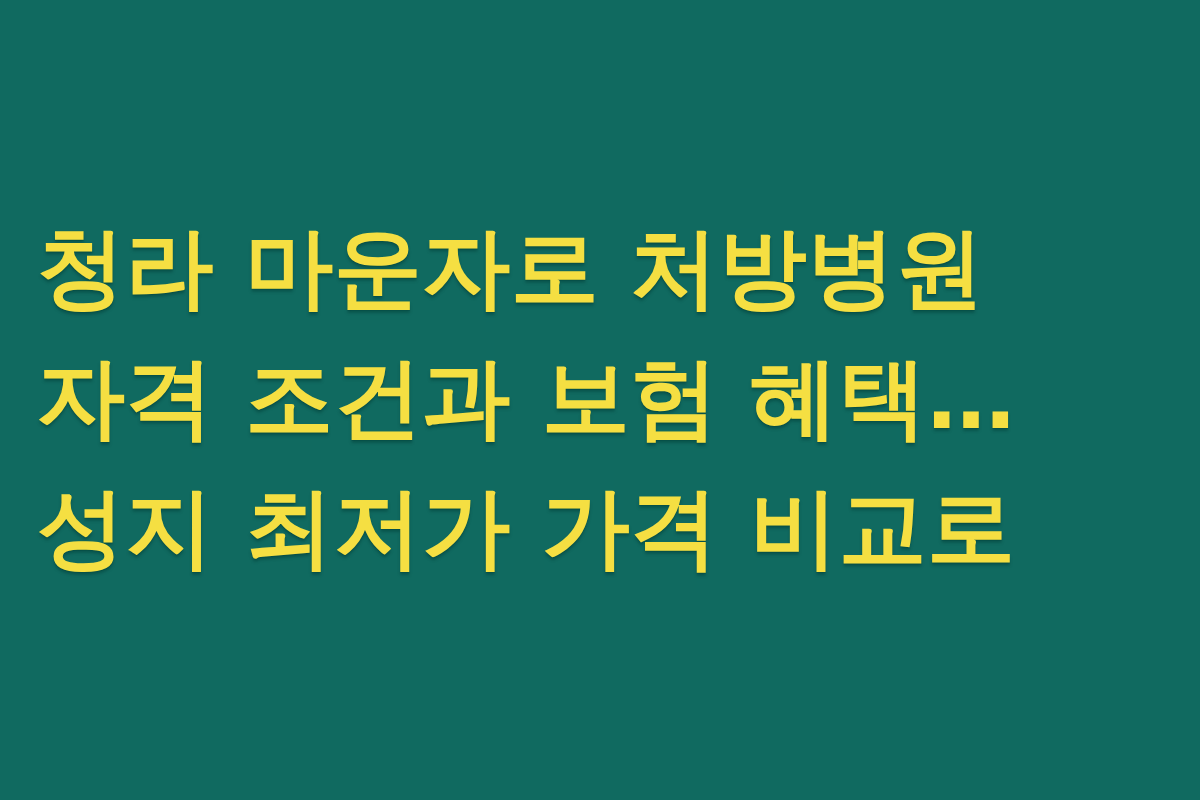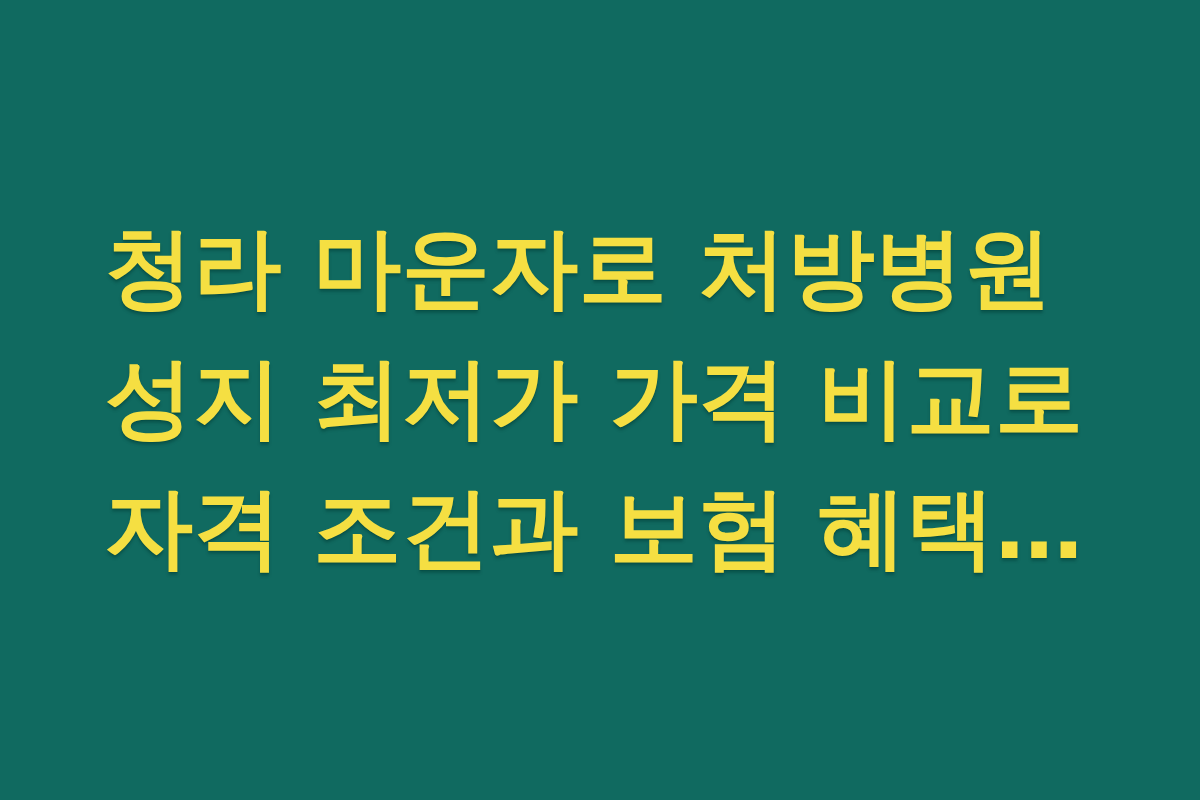--- a/index.html
+++ b/index.html
@@ -18,21 +18,21 @@
   #canvas {
     position: relative;
     width: 1200px;
     height: 800px;
     background: #106A60;
     box-sizing: border-box;
     display: flex;
     flex-direction: column;
     justify-content: center;
     align-items: flex-start;
-    padding-left: 105px;
+    padding-left: 37px;
     padding-right: 40px;
   }
 
   #headline-block {
     display: flex;
     flex-direction: column;
     justify-content: center;
     align-items: flex-start;
     margin-top: -4px;
   }
@@ -54,19 +54,19 @@
 </style>
 </head>
 <body>
 
 <div id="canvas" style="background: rgb(16, 106, 96);">
 
   <div id="headline-block">
 
     <div class="headline-line" style="color: rgb(245, 223, 66);">청라 마운자로 처방병원</div>
 
+    <div class="headline-line" style="color: rgb(245, 223, 66);">자격 조건과 보험 혜택…</div>
+
     <div class="headline-line" style="color: rgb(245, 223, 66);">성지 최저가 가격 비교로</div>
-
-    <div class="headline-line" style="color: rgb(245, 223, 66);">자격 조건과 보험 혜택…</div>
 
   </div>
 
 </div>
 
 </body></html>

